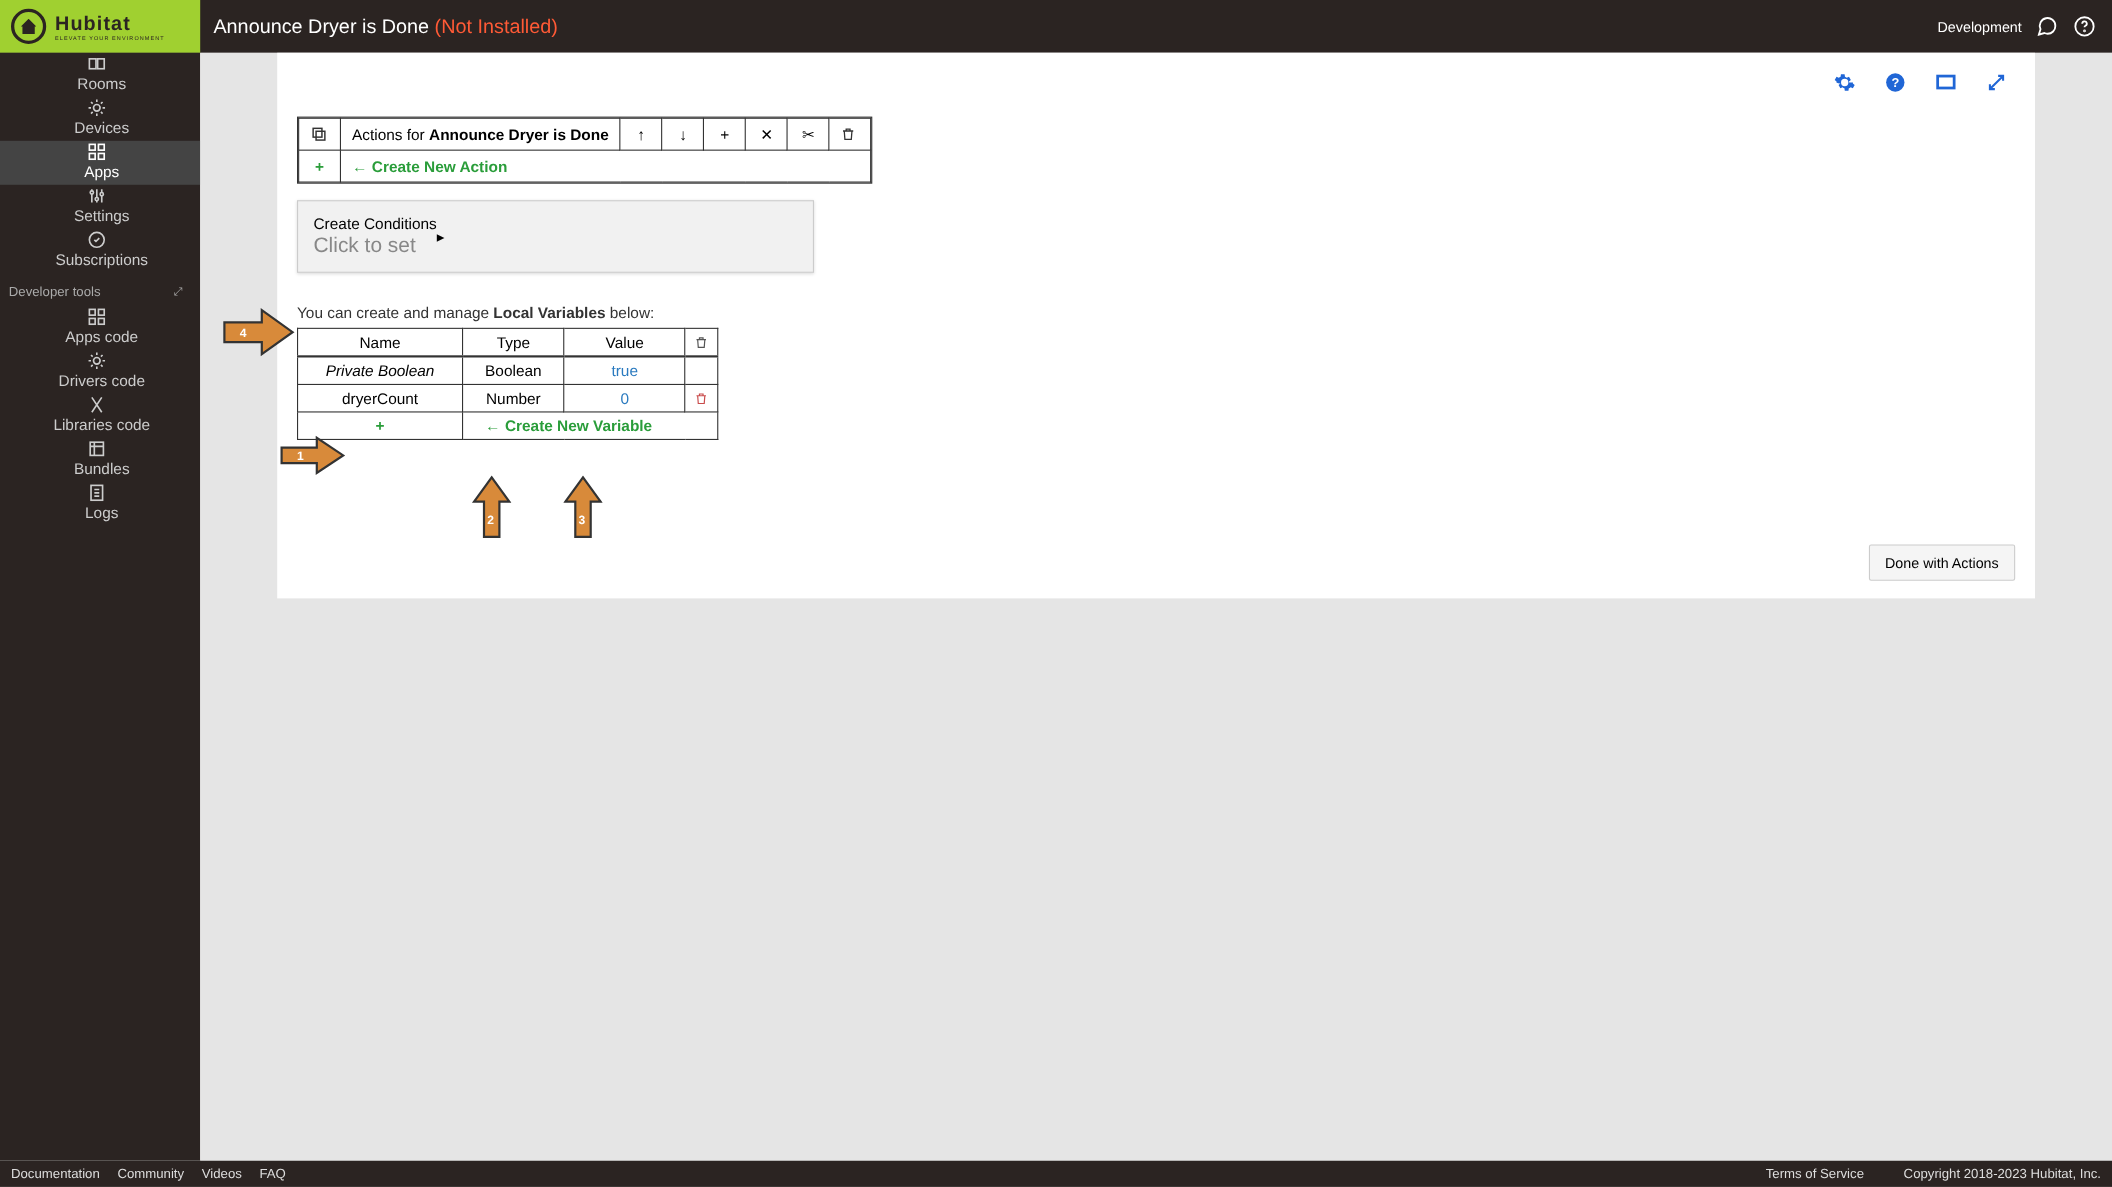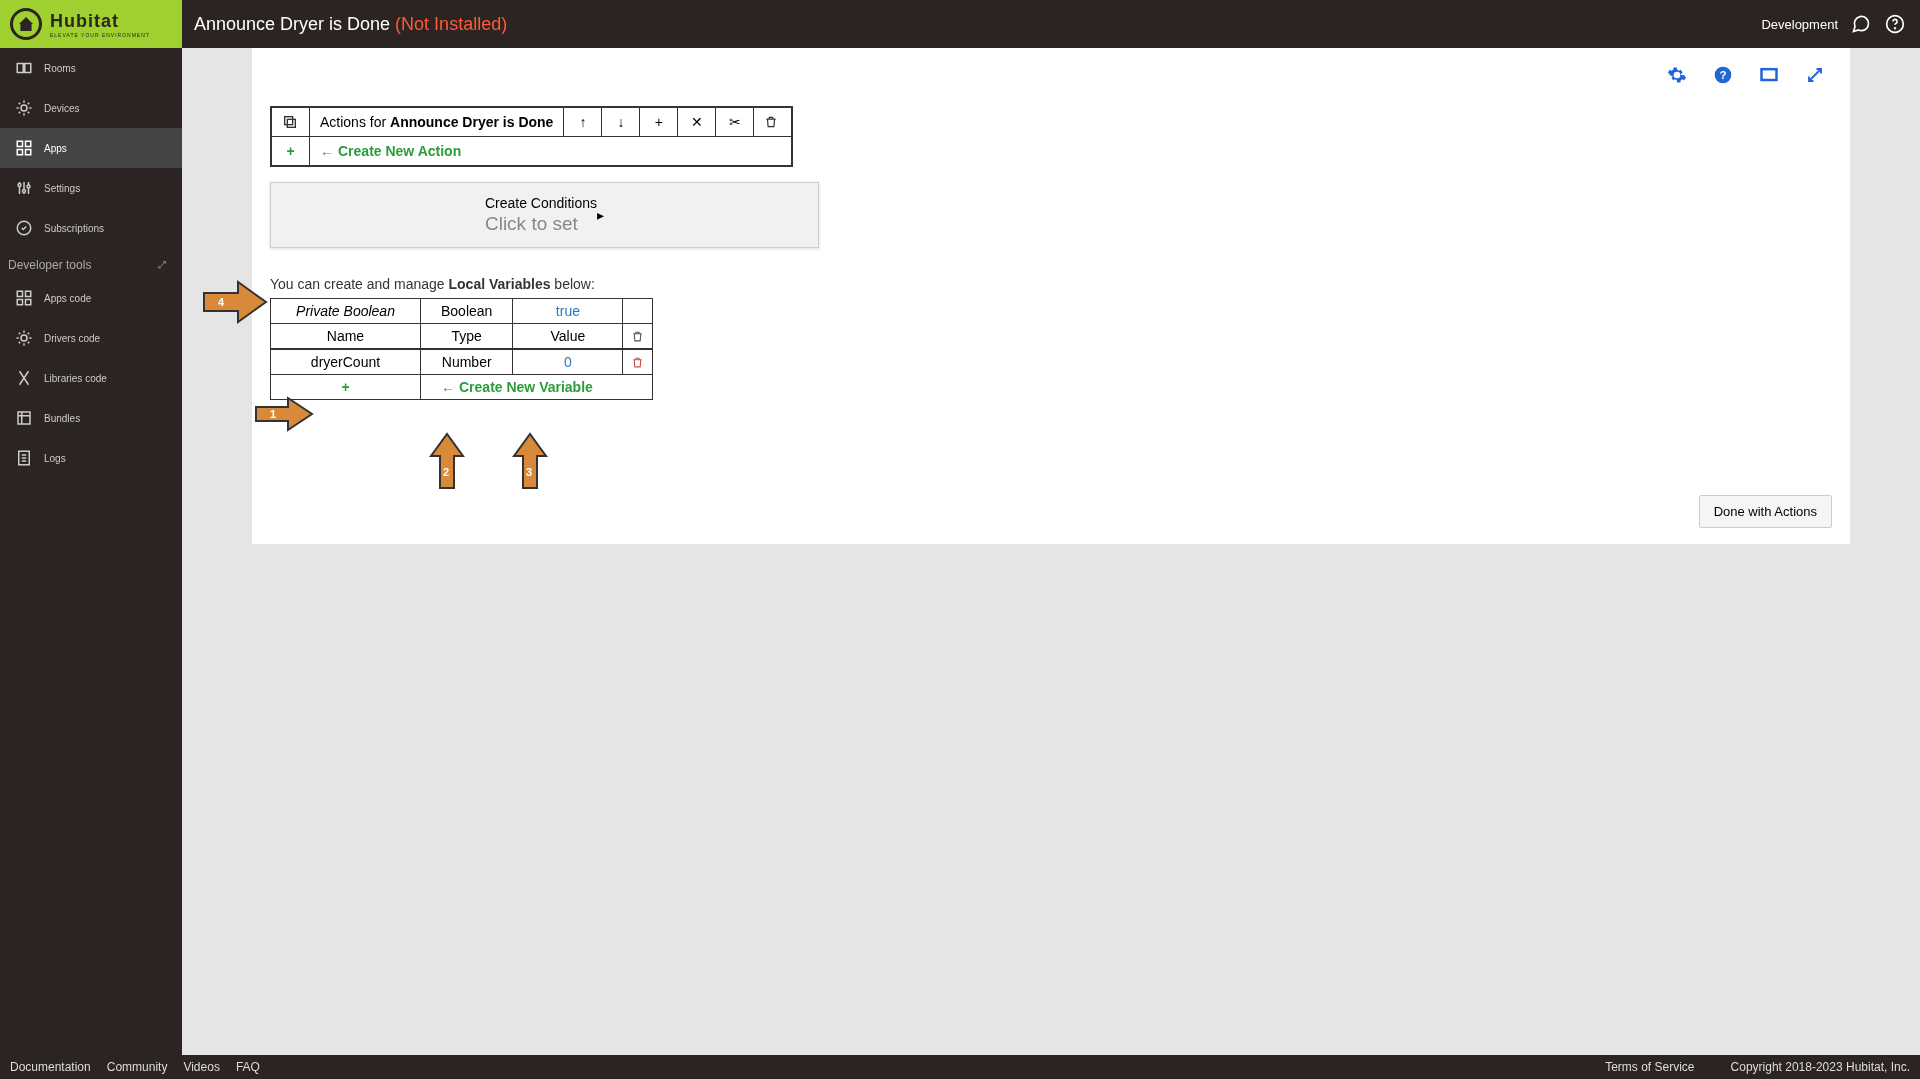--- a/index.html
+++ b/index.html
@@ -19,21 +19,21 @@
 .not-installed { color: #ff5a36; }
 .header-right { display: flex; align-items: center; gap: 12px; padding-right: 14px; }
 .header-right span { font-size: 13px; }
 .hdr-icon { width: 22px; height: 22px; display: flex; align-items: center; justify-content: center; cursor: pointer; }
 
 
 .body { display: flex; flex: 1; min-height: 0; }
 
 
 .sidebar { width: 182px; background: #2b2422; color: #ccc; display: flex; flex-direction: column; }
-.nav-item { display: flex; align-items: center; height: 40px; padding-left: 14px; cursor: pointer; font-size: 10px; }
+.nav-item { display: flex; align-items: center; height: 40px; padding-left: 3px; cursor: pointer; font-size: 14px; flex-direction: column; }
 .nav-item.active { background: #444; color: #fff; }
 .nav-icon { width: 20px; height: 20px; margin-right: 10px; display: flex; align-items: center; justify-content: center; }
 .nav-section { font-size: 12px; color: #aaa; padding: 10px 8px 6px 8px; display: flex; justify-content: space-between; align-items: center; }
 .collapse-caret { font-size: 10px; cursor: pointer; padding-right: 8px; }
 
 
 .main { flex: 1; background: #e5e5e5; position: relative; display: flex; flex-direction: column; }
 .content-wrap { background: #fff; margin: 0 auto; margin-top: 0; width: calc(100% - 140px); min-height: 496px; padding: 12px 18px 18px 18px; position: relative; }
 .toolbar-icons { display: flex; justify-content: flex-end; gap: 24px; padding: 4px 6px 20px 0; }
 .blue-icon { color: #2066d6; width: 22px; height: 22px; display: flex; align-items: center; justify-content: center; cursor: pointer; font-size: 18px; }
@@ -44,21 +44,21 @@
 .actions-table td { border: 1px solid #333; padding: 6px 10px; font-size: 14px; vertical-align: middle; }
 .icon-cell { width: 38px; text-align: center; cursor: pointer; }
 .actions-title-cell { min-width: 200px; }
 .green-link { color: #2a9d3a; font-weight: bold; cursor: pointer; }
 .green-link .arrow { margin-right: 4px; }
 
 .helper-text { margin-top: 22px; font-size: 14px; color: #333; }
 .helper-text b { font-weight: bold; }
 
 
-.conditions-box { margin-top: 12px; border: 1px solid #ccc; background: #f1f1f1; padding: 12px 14px; width: 549px; display: flex; justify-content: center; align-items: center; cursor: pointer; box-shadow: 0 1px 3px rgba(0,0,0,0.15); }
+.conditions-box { margin-top: 12px; border: 1px solid #ccc; background: #f1f1f1; padding: 12px 14px; width: 470px; display: flex; justify-content: flex-start; align-items: center; cursor: pointer; box-shadow: 0 1px 3px rgba(0,0,0,0.15); }
 .conditions-box .subtitle { color: #888; font-size: 19px; margin-top: 2px; }
 
 
 .vars-table { border: 1px solid #333; border-collapse: collapse; margin-top: 6px; }
 .vars-table th, .vars-table td { border: 1px solid #333; padding: 4px 20px; font-size: 14px; text-align: center; }
 .vars-table th { font-weight: normal; border-bottom: 2px solid #333; }
 .italic { font-style: italic; }
 .val-blue { color: #2a7abf; }
 .trash-red { color: #c94c4c; cursor: pointer; }
 .trash-gray { color: #555; cursor: pointer; }
@@ -284,32 +284,32 @@
         </div>
 
         
         <div class="helper-text" style="margin-top:28px;">
           <span>You can create and manage </span><b>Local Variables</b><span> below:</span>
         </div>
 
         <table class="vars-table">
           <tbody>
               <tr>
-            <td class="italic">Private Boolean</td>
-            <td>Boolean</td>
-            <td class="val-blue">true</td>
-            <td class="del-col"></td>
-          </tr>
-          <tr>
             <th style="min-width:150px;">Name</th>
             <th>Type</th>
             <th style="min-width:110px;">Value</th>
             <th class="del-col"><span class="trash-gray"><svg width="13" height="13" viewBox="0 0 24 24" fill="none" stroke="#555" stroke-width="2">
                       <path d="M4 7h16M9 7V4h6v3M6 7l1 13h10l1-13"></path>
                     </svg></span></th>
+          </tr>
+          <tr>
+            <td class="italic">Private Boolean</td>
+            <td>Boolean</td>
+            <td class="val-blue">true</td>
+            <td class="del-col"></td>
           </tr>
           <tr>
             <td>dryerCount</td>
             <td>Number</td>
             <td class="val-blue">0</td>
             <td class="del-col trash-red">
                   <svg width="13" height="13" viewBox="0 0 24 24" fill="none" stroke="#c94c4c" stroke-width="2">
                     <path d="M4 7h16M9 7V4h6v3M6 7l1 13h10l1-13"></path>
                   </svg>
                 </td>

